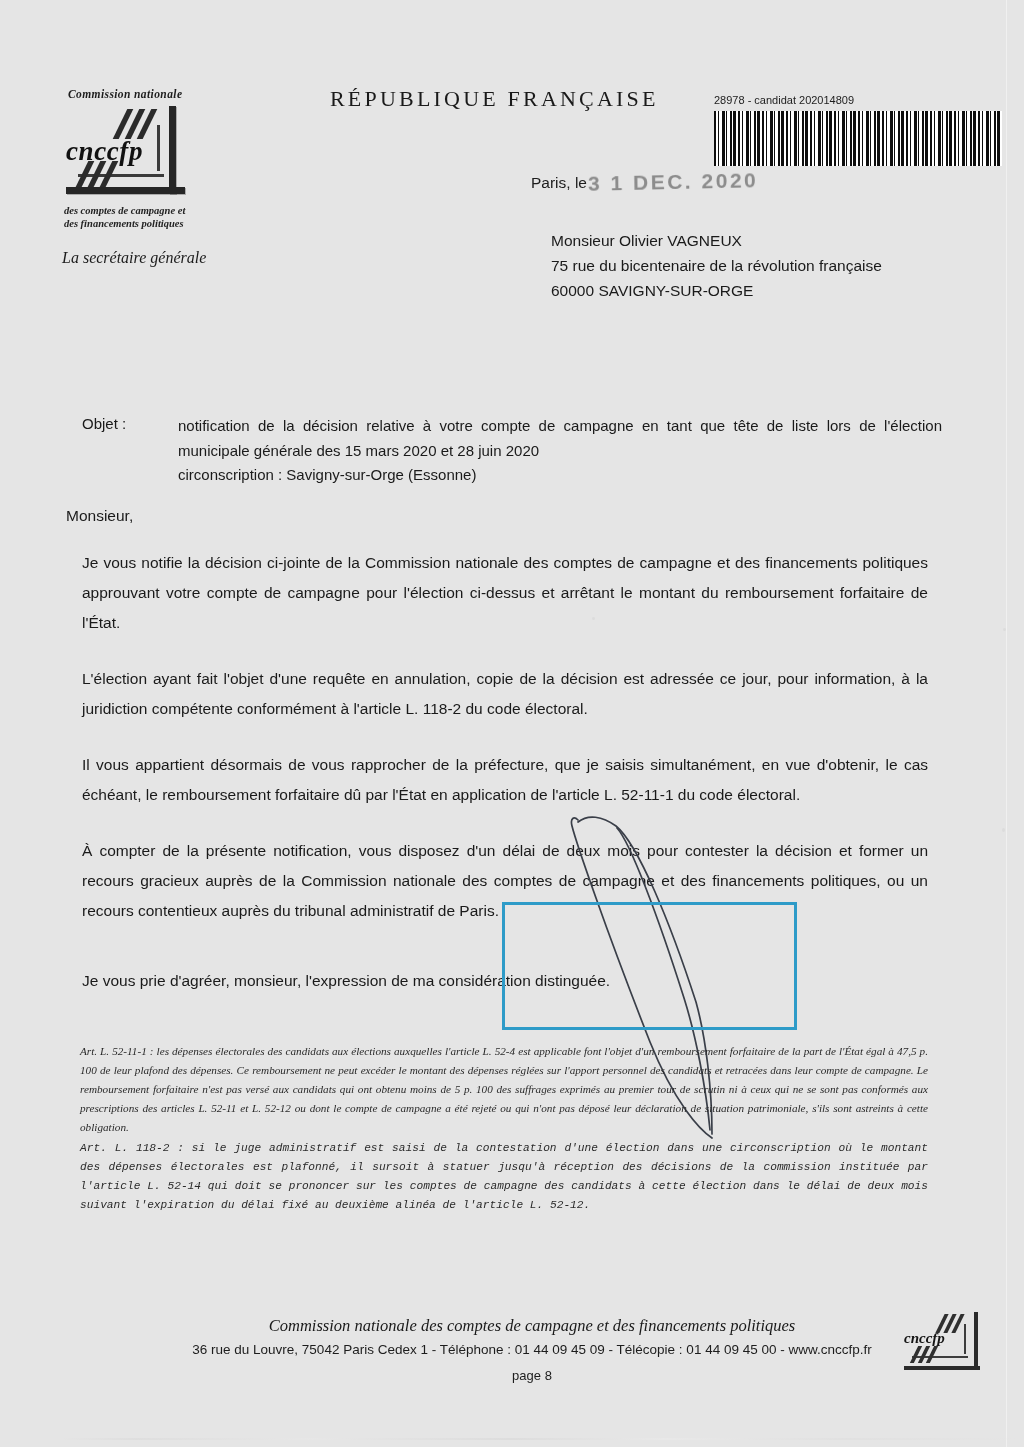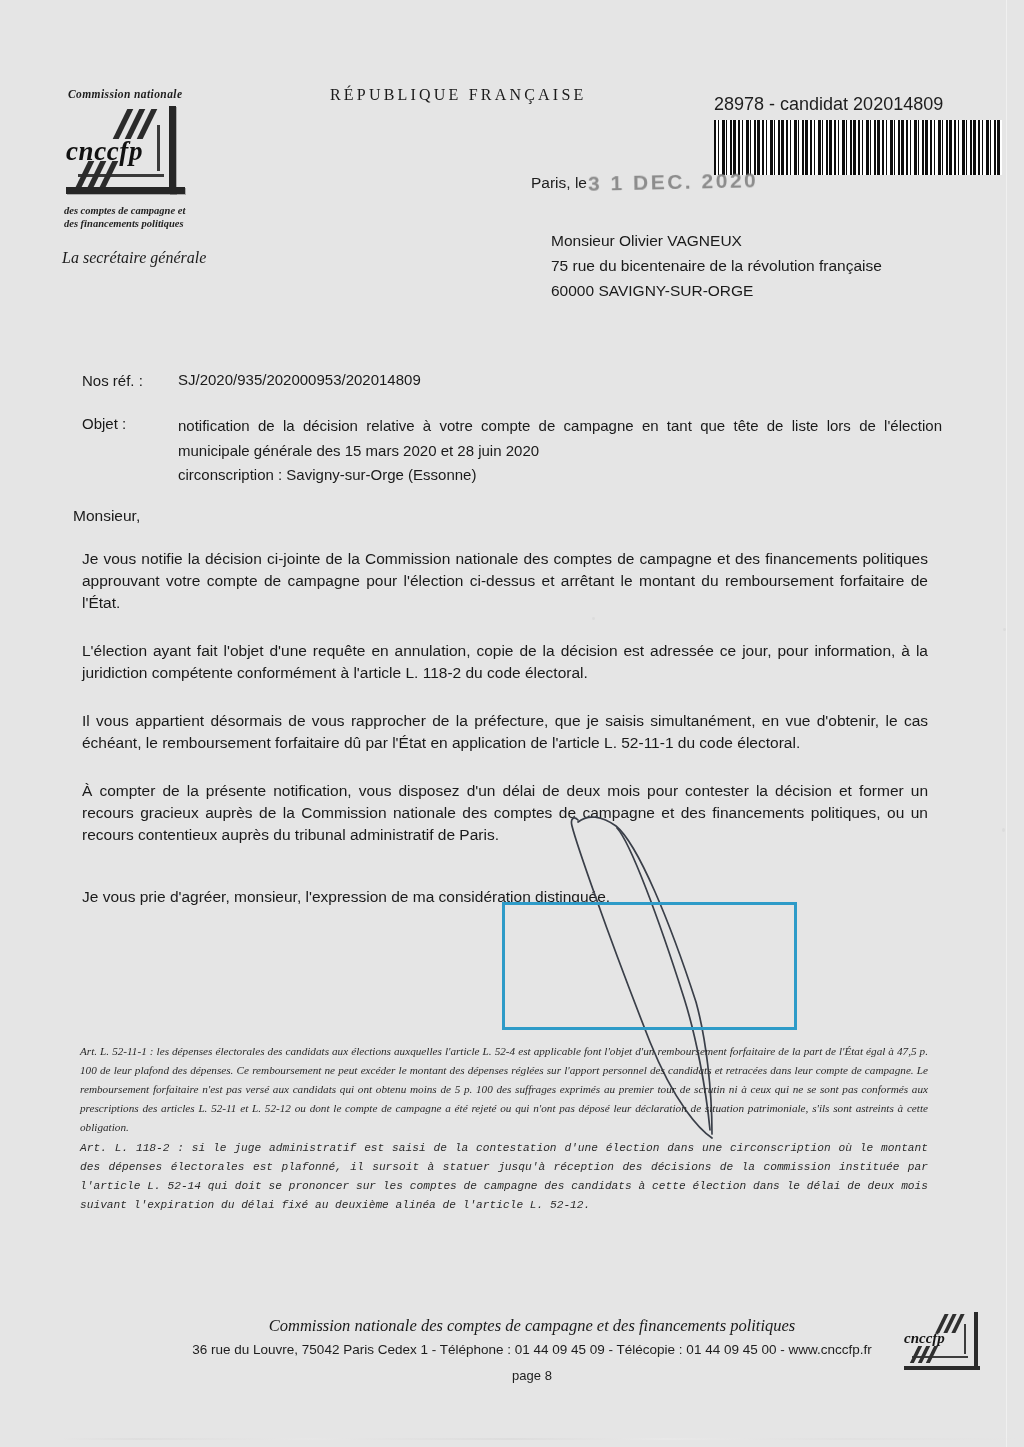--- a/index.html
+++ b/index.html
@@ -128,34 +128,34 @@
     color: #1c1c1c;
     margin-top: 19px;
     white-space: nowrap;
   }
 
   
   .republique {
     position: absolute;
     left: 330px; top: 86px;
     font-family: "Liberation Serif", serif;
-    font-size: 16px;
+    font-size: 22px;
     letter-spacing: 3.2px;
     color: #1a1a1a;
     white-space: nowrap;
   }
 
   
   .barcode-block {
     position: absolute;
     left: 714px; top: 94px;
     width: 290px;
   }
   .barcode-label {
-    font-size: 18px;
+    font-size: 11px;
     color: #1d1d1d;
     margin-bottom: 5px;
     white-space: nowrap;
   }
   .barcode-bars {
     width: 288px;
     height: 55px;
     background-image: repeating-linear-gradient(90deg,
       #0d0d0d 0px, #0d0d0d 2px, #ffffff 2px, #ffffff 4px,
       #0d0d0d 4px, #0d0d0d 5px, #ffffff 5px, #ffffff 8px,
@@ -222,34 +222,34 @@
     margin: 0;
     line-height: 24.5px;
   }
   .obj-row .field-value p.just {
     text-align: justify;
   }
 
   
   .salutation {
     position: absolute;
-    left: 73px; top: 507px;
+    left: 66px; top: 507px;
     font-size: 15.5px;
     color: #1a1a1a;
     text-align: center;
   }
   .body {
     position: absolute;
     left: 82px; top: 548px;
     width: 846px;
   }
   .body p {
     margin: 0 0 26px 0;
     font-size: 15.5px;
-    line-height: 22px;
+    line-height: 30px;
     text-align: justify;
     color: #1a1a1a;
   }
   .body p.last {
     text-align: left;
     margin-bottom: 0;
     margin-top: 40px;
   }
 
   
@@ -394,24 +394,20 @@
 
   <div class="paris-line">Paris, le</div>
   <div class="date-stamp">3 1 DEC. 2020</div>
 
   <div class="address">
     <div>Monsieur Olivier VAGNEUX</div>
     <div>75 rue du bicentenaire de la révolution française</div>
     <div>60000 SAVIGNY-SUR-ORGE</div>
   </div>
 
-  <div class="ref-row">
-    <div class="field-label">Nos réf. :</div>
-    <div class="field-value">SJ/2020/935/202000953/202014809</div>
-  </div>
 
   <div class="obj-row">
     <div class="field-label">Objet :</div>
     <div class="field-value">
       <p class="just">notification de la décision relative à votre compte de campagne en tant que tête de liste lors de l'élection municipale générale des 15 mars 2020 et 28 juin 2020</p>
       <p>circonscription : Savigny-sur-Orge (Essonne)</p>
     </div>
   </div>
 
   <div class="salutation">Monsieur,</div>

